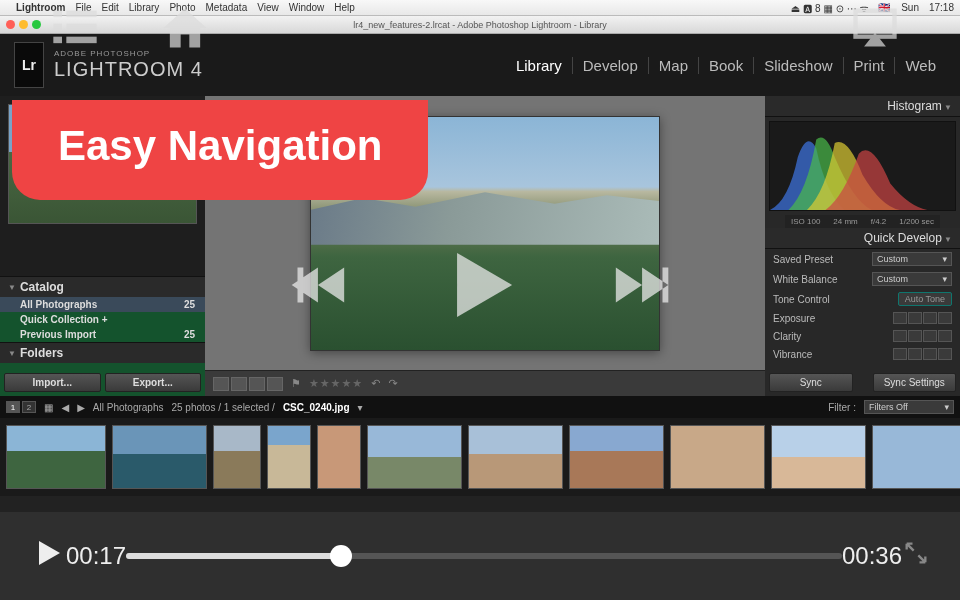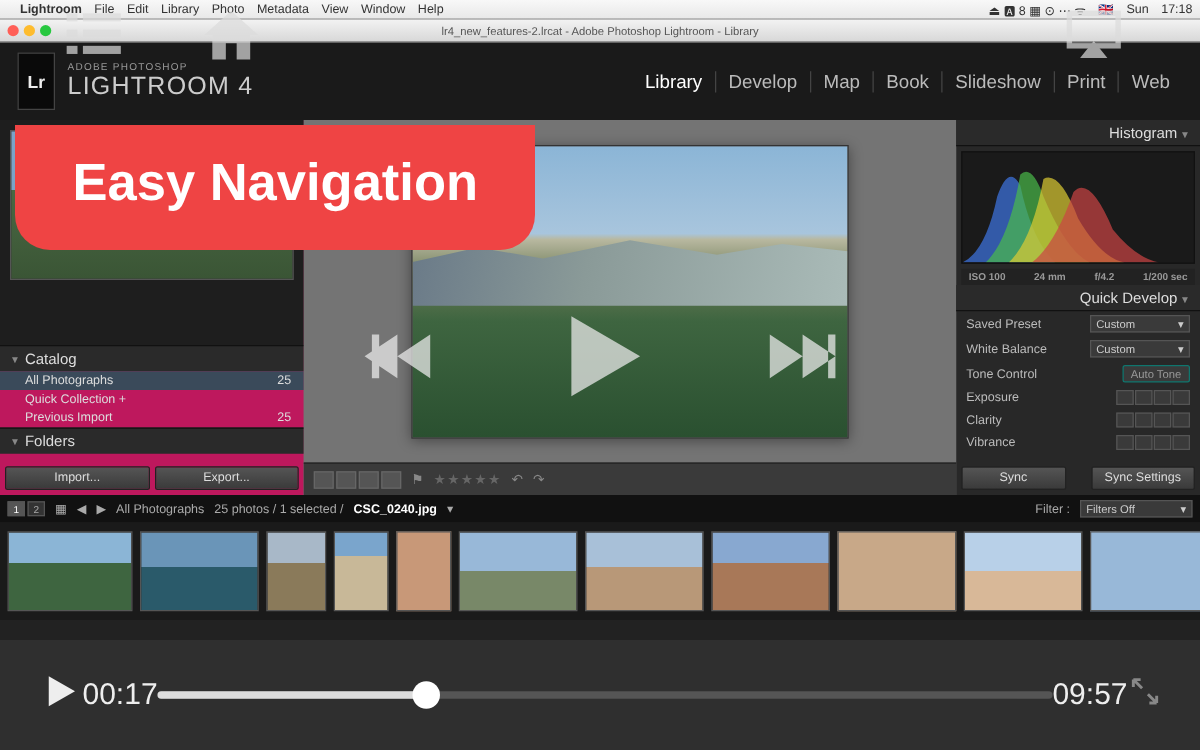--- a/index.html
+++ b/index.html
@@ -24,21 +24,21 @@
 .lr-brand .txt { line-height: 1.05; }
 .lr-brand .top { font-size: 8px; letter-spacing: 1px; color: #999; }
 .lr-brand .bot { font-size: 20px; font-weight: 300; letter-spacing: 1px; }
 .lr-modules { display: flex; gap: 0; color: #bbb; font-size: 15px; align-items: center; }
 .lr-modules span { padding: 0 10px; border-left: 1px solid #444; cursor: pointer; }
 .lr-modules span:first-child { border-left: none; }
 .lr-modules .active { color: #fff; font-weight: 500; }
 
 
 .lr-main { display: flex; height: 300px; background: #747474; }
-.lr-left { width: 243px; background: #be185d; display: flex; flex-direction: column; }
+.lr-left { width: 205px; background: #14532d; display: flex; flex-direction: column; font-weight: bold; }
 .lr-nav-thumb { height: 180px; background: #1e1e1e; padding: 8px; }
 .lr-nav-thumb .ph { width: 100%; height: 120px; background: linear-gradient(to bottom, #7aa3c8 0%, #7aa3c8 40%, #4a6843 40%, #3a5535 100%); border: 1px solid #555; }
 .lr-panel-head { background: #2a2a2a; color: #ddd; font-size: 12px; padding: 3px 8px; display: flex; align-items: center; gap: 4px; border-top: 1px solid #111; }
 .lr-panel-head::before { content: "▼"; font-size: 8px; color: #888; }
 .lr-panel-row { display: flex; justify-content: space-between; padding: 2px 10px 2px 20px; font-size: 10px; color: #ddd; }
 .lr-panel-row.sel { background: #3a4a5a; }
 .lr-btns { display: flex; gap: 4px; padding: 4px; margin-top: auto; }
 .lr-btn { flex: 1; background: linear-gradient(#555,#3a3a3a); border: 1px solid #222; color: #ddd; font-size: 10px; padding: 3px 0; text-align: center; border-radius: 2px; cursor: pointer; }
 
 .lr-center { flex: 1; display: flex; flex-direction: column; background: #747474; }
@@ -48,21 +48,21 @@
 .lr-toolbar { height: 26px; background: #3a3a3a; border-top: 1px solid #222; display: flex; align-items: center; gap: 8px; padding: 0 8px; color: #888; font-size: 11px; }
 .lr-toolbar .grid-icons { display: flex; gap: 2px; }
 .lr-toolbar .gi { width: 16px; height: 14px; background: #555; border: 1px solid #666; }
 .lr-toolbar .stars { color: #666; letter-spacing: 1px; }
 
 .lr-right { width: 195px; background: #282828; display: flex; flex-direction: column; color: #ccc; font-size: 10px; }
 .lr-rhead { text-align: right; padding: 3px 8px; background: #2a2a2a; font-size: 12px; color: #ddd; border-bottom: 1px solid #111; }
 .lr-rhead::after { content: " ▼"; font-size: 8px; color: #888; }
 .lr-histo { height: 90px; background: #1a1a1a; margin: 4px; position: relative; overflow: hidden; border: 1px solid #111; }
 .lr-histo svg { width: 100%; height: 100%; }
-.lr-histo-info { display: flex; justify-content: space-between; padding: 2px 6px; font-size: 8px; color: #999; background: #222; margin: 0 4px; font-weight: bold; }
+.lr-histo-info { display: flex; justify-content: space-between; padding: 2px 6px; font-size: 8px; color: #999; background: #222; margin: 0 20px; }
 .lr-qd-row { display: flex; justify-content: space-between; align-items: center; padding: 3px 8px; }
 .lr-qd-row .lbl { color: #bbb; }
 .lr-qd-sel { background: #3a3a3a; border: 1px solid #555; padding: 1px 4px; font-size: 9px; color: #ccc; width: 80px; display: flex; justify-content: space-between; }
 .lr-qd-btn { background: #3a3a3a; border: 1px solid #0f766e; padding: 1px 6px; font-size: 9px; color: #999; border-radius: 2px; }
 .lr-qd-steppers { display: flex; gap: 1px; }
 .lr-qd-steppers span { width: 14px; height: 12px; background: #3a3a3a; border: 1px solid #555; }
 .lr-sync { display: flex; gap: 20px; padding: 4px; margin-top: auto; }
 
 .lr-filmstrip-head { height: 22px; background: #111; display: flex; align-items: center; padding: 0 6px; color: #aaa; font-size: 10px; gap: 10px; justify-content: space-between; }
 .lr-filmstrip-head .left { display: flex; gap: 8px; align-items: center; }
@@ -338,19 +338,19 @@
   <div class="play">
     <svg viewBox="0 0 24 24">
         <path d="M6 4v16l14-8z"></path>
       </svg>
   </div>
   <span>00:17</span>
   <div class="track">
     <div class="prog" style="width: 30%;"></div>
     <div class="knob" style="left: 30%;"></div>
   </div>
-  <span>09:57</span>
+  <span>00:36</span>
   <div class="fs">
     <svg viewBox="0 0 24 24">
         <path d="M4 4l6 6M4 4h5M4 4v5M20 20l-6-6M20 20h-5M20 20v-5"></path>
       </svg>
   </div>
 </div>
 
 </body></html>

